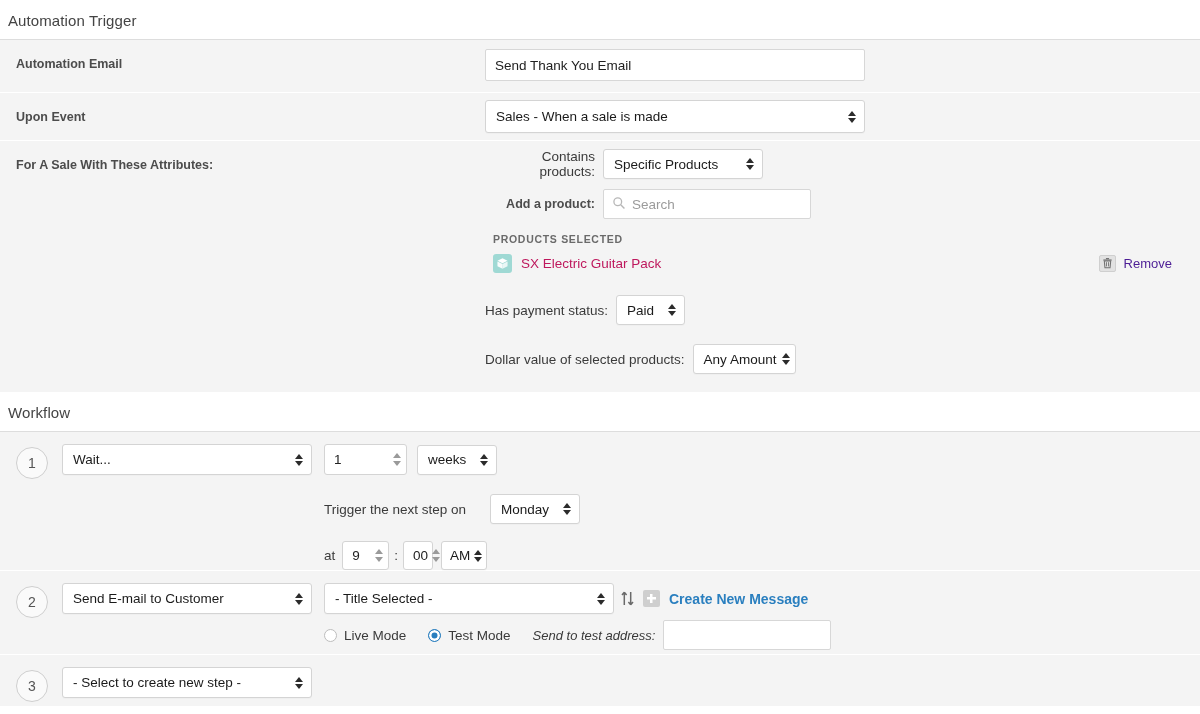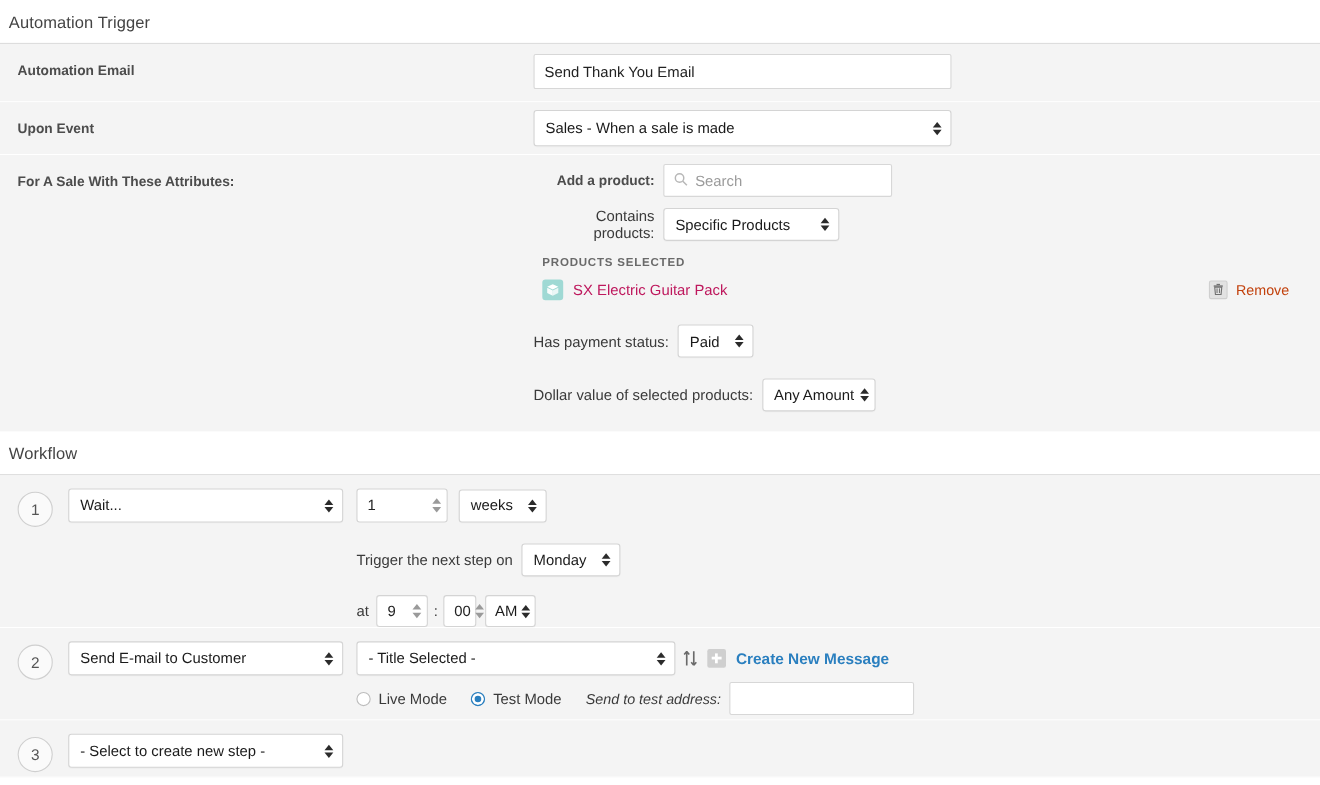--- a/index.html
+++ b/index.html
@@ -150,21 +150,21 @@
     cursor: pointer;
   }
   .trash-ico {
     width: 17px; height: 17px;
     background: #e2e2e2;
     border: 1px solid #cfcfcf;
     border-radius: 2px;
     display: inline-flex; align-items:center; justify-content:center;
     margin-right: 8px;
   }
-  .remove-txt { color: #c2410c; font-size: 13px; }
+  .remove-txt { color: #4c1d95; font-size: 13px; }
 
   .pay-line { display:flex; align-items:center; margin-top: 20px; }
   .pay-label { font-size: 13.5px; color: #3a3a3a; }
 
   
   .wf-panel { border-top: 1px solid #dddddd; background: #f4f4f4; }
   .wf-step {
     display: flex;
     align-items: flex-start;
     border-bottom: 1px solid #ffffff;
@@ -278,38 +278,38 @@
         </div>
       </div>
     </div>
 
     <div class="row" style="height:251px;">
       <div class="row-label">For A Sale With These Attributes:</div>
 
       <div class="row-body" style="padding-top:8px; position:relative;">
 
         <div class="attr-line">
+          <span class="attr-label w" style="font-weight:normal;font-size:13.5px;color:#3a3a3a;">Contains products:</span>
+          <span class="sel sel-contains">
+            <span class="txt">Specific Products</span>
+            <span class="arrows">
+              <i class="up"></i>
+                <i class="dn"></i>
+            </span>
+          </span>
+        </div>
+
+        <div class="attr-line">
           <span class="attr-label w">Add a product:</span>
           <span class="search-wrap">
             <svg class="search-ico" viewBox="0 0 16 16">
               <circle cx="6.6" cy="6.6" r="4.4" fill="none" stroke="#7d7d7d" stroke-width="1.5"></circle>
               <line x1="10" y1="10" x2="14.2" y2="14.2" stroke="#7d7d7d" stroke-width="1.6"></line>
             </svg>
             <input class="search-input" type="text" placeholder="Search" style="">
-          </span>
-        </div>
-
-        <div class="attr-line">
-          <span class="attr-label w" style="font-weight:normal;font-size:13.5px;color:#3a3a3a;">Contains products:</span>
-          <span class="sel sel-contains">
-            <span class="txt">Specific Products</span>
-            <span class="arrows">
-              <i class="up"></i>
-                <i class="dn"></i>
-            </span>
           </span>
         </div>
 
         <div class="products-label">PRODUCTS SELECTED</div>
 
         <div class="product-row">
           <span class="prod-ico">
             <svg width="13" height="13" viewBox="0 0 16 16">
               <path d="M8 1.6 14.2 4.6 8 7.6 1.8 4.6Z" fill="#ffffff"></path>
               <path d="M1.8 5.6 8 8.6v5.9L1.8 11.5Z" fill="#ffffff" opacity=".92"></path>
@@ -386,21 +386,21 @@
             <span class="txt">weeks</span>
             <span class="arrows">
               <i class="up"></i>
                 <i class="dn"></i>
             </span>
           </span>
         </div>
 
         <div class="line2">
           <span class="plain">Trigger the next step on</span>
-          <span class="sel" style="margin-left:8px;min-width:82px;">
+          <span class="sel" style="margin-left:24px;min-width:82px;">
             <span class="txt">Monday</span>
             <span class="arrows">
               <i class="up"></i>
                 <i class="dn"></i>
             </span>
           </span>
         </div>
 
         <div class="line3">
           <span class="plain">at</span>

